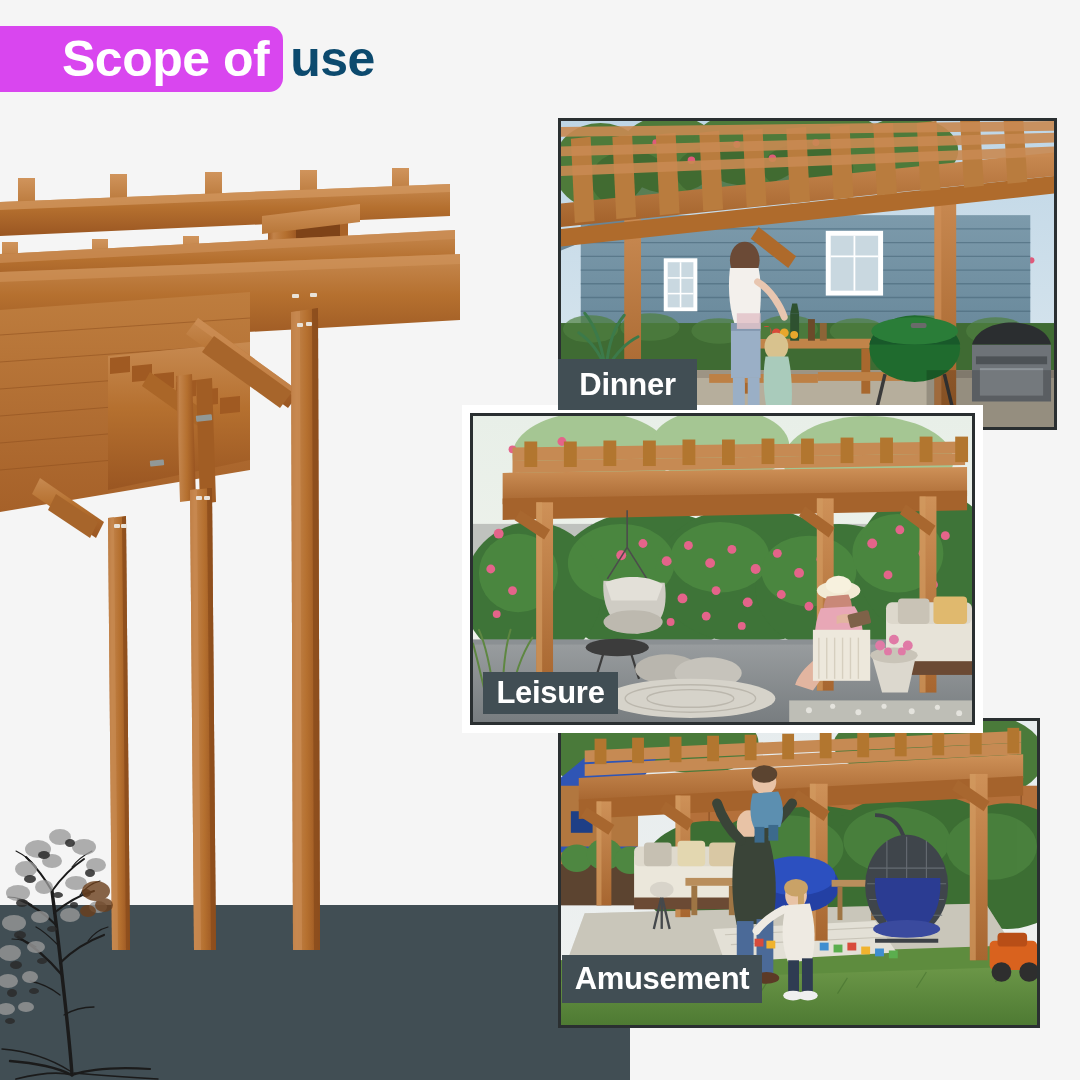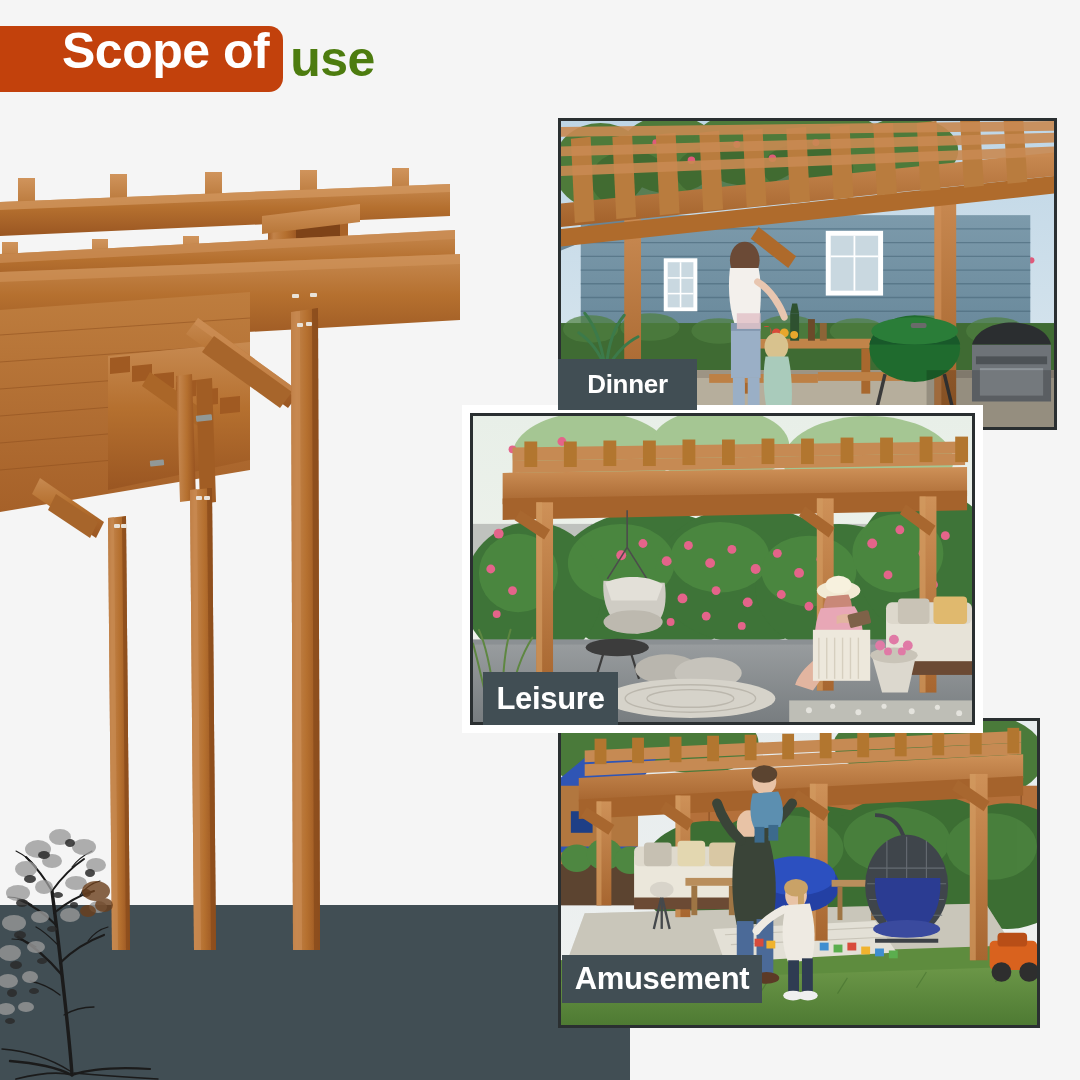--- a/index.html
+++ b/index.html
@@ -25,36 +25,37 @@
     position: absolute;
     left: 0;
     top: 26px;
     height: 66px;
     display: flex;
     align-items: center;
     z-index: 40;
   }
   .title-banner {
     display: flex;
+    align-items: center;
     height: 66px;
     padding: 0 14px 0 62px;
-    background: #c2410c;
+    background: #d946ef;
     border-top-right-radius: 14px;
     border-bottom-right-radius: 14px;
     box-sizing: border-box;
   }
   .title-banner-text {
     color: #ffffff;
     font-size: 50px;
     font-weight: bold;
     letter-spacing: -0.5px;
     line-height: 1;
   }
   .title-outside-text {
-    color: #4d7c0f;
+    color: #0c4a6e;
     font-size: 50px;
     font-weight: bold;
     letter-spacing: -0.5px;
     line-height: 1;
     margin-left: 7px;
   }
 
   
   .bottom-band {
     position: absolute;
@@ -139,28 +140,28 @@
     align-items: center;
     justify-content: center;
     letter-spacing: -0.3px;
     box-sizing: border-box;
   }
   .badge-dinner {
     left: 558px;
     top: 359px;
     width: 139px;
     height: 51px;
-    font-size: 26px;
+    font-size: 31px;
     z-index: 35;
   }
   .badge-leisure {
     left: 483px;
     top: 672px;
     width: 135px;
-    height: 53px;
+    height: 42px;
     font-size: 31px;
     z-index: 36;
   }
   .badge-amusement {
     left: 562px;
     top: 955px;
     width: 200px;
     height: 48px;
     font-size: 31px;
     z-index: 37;

